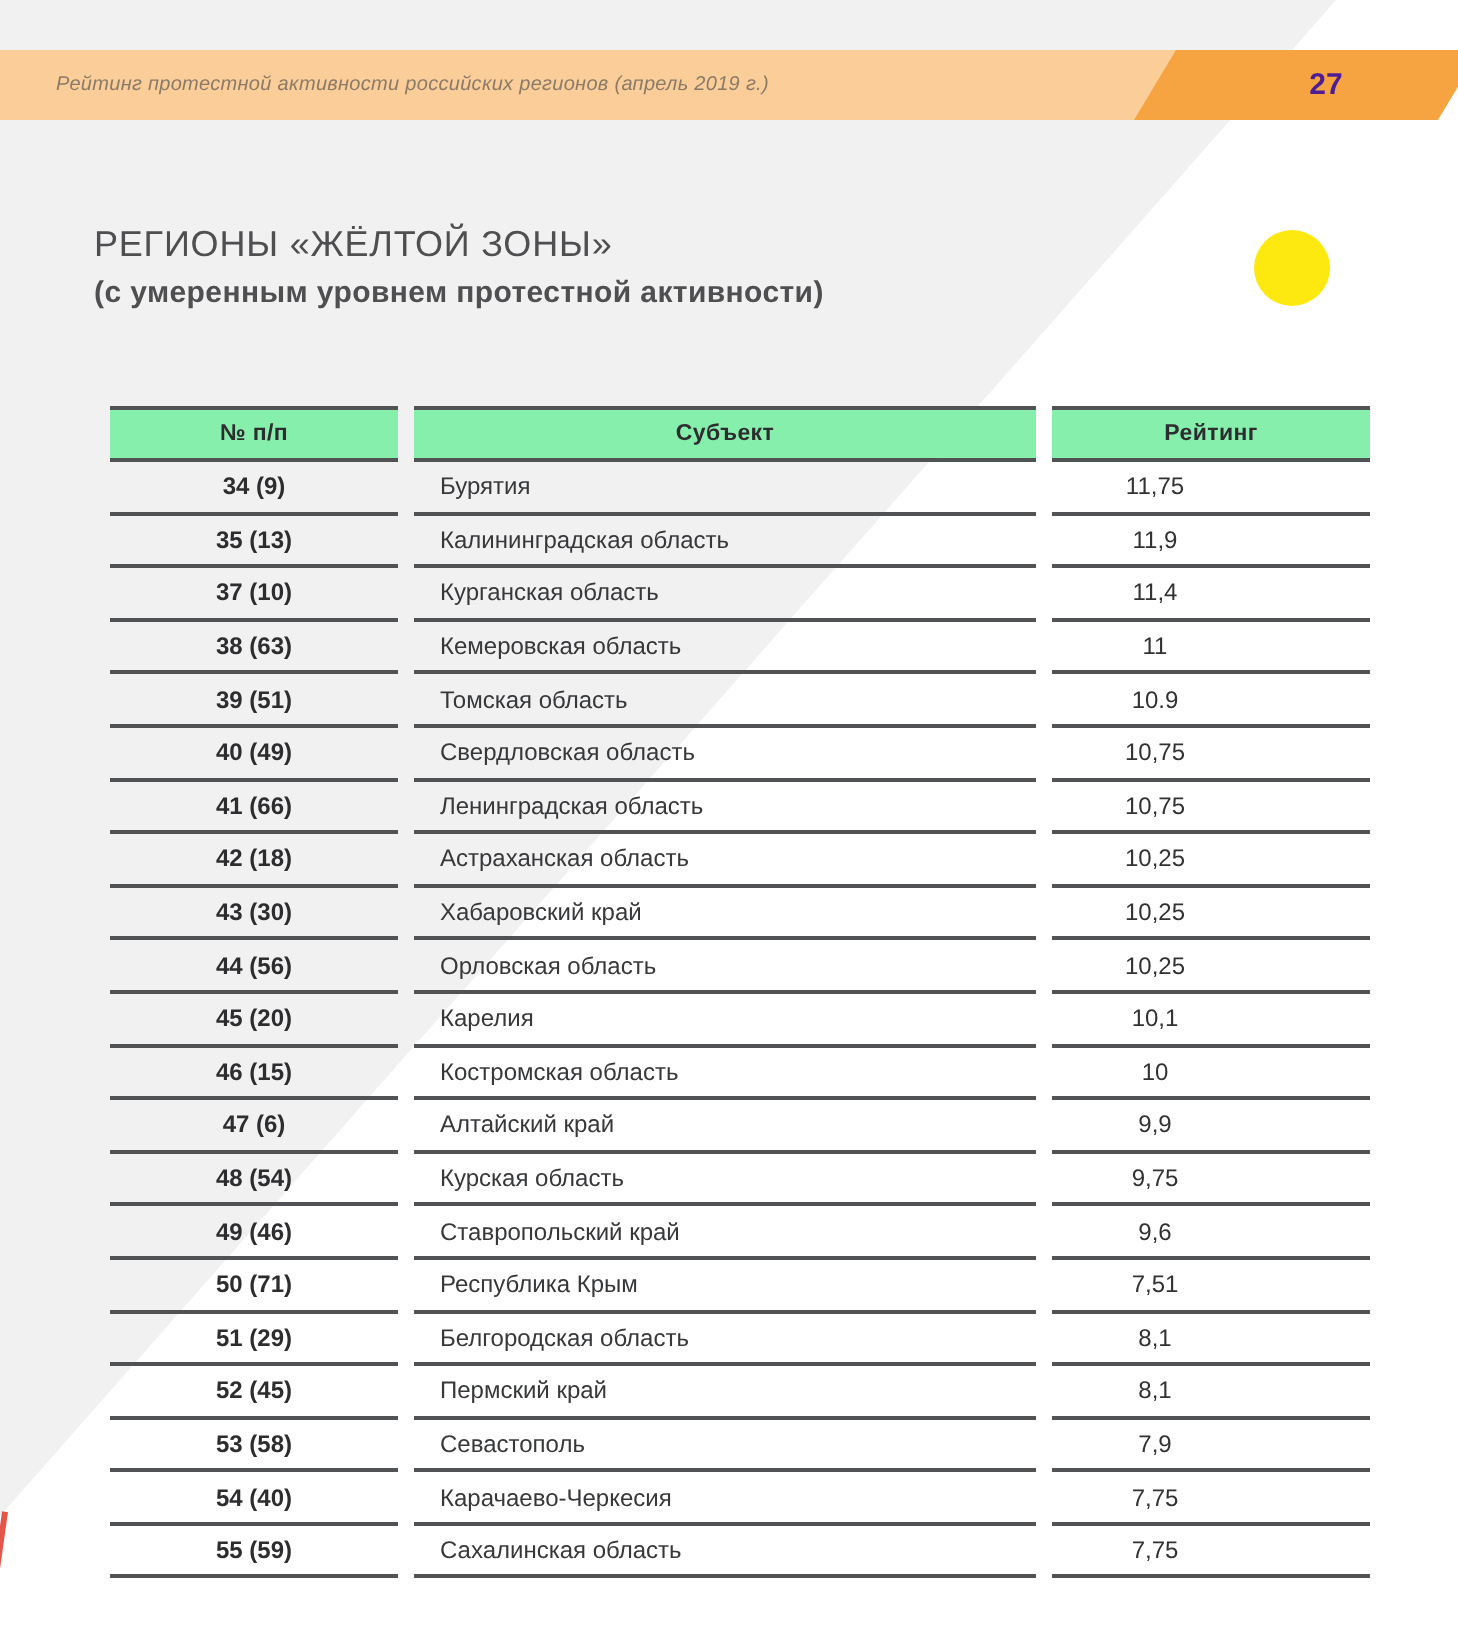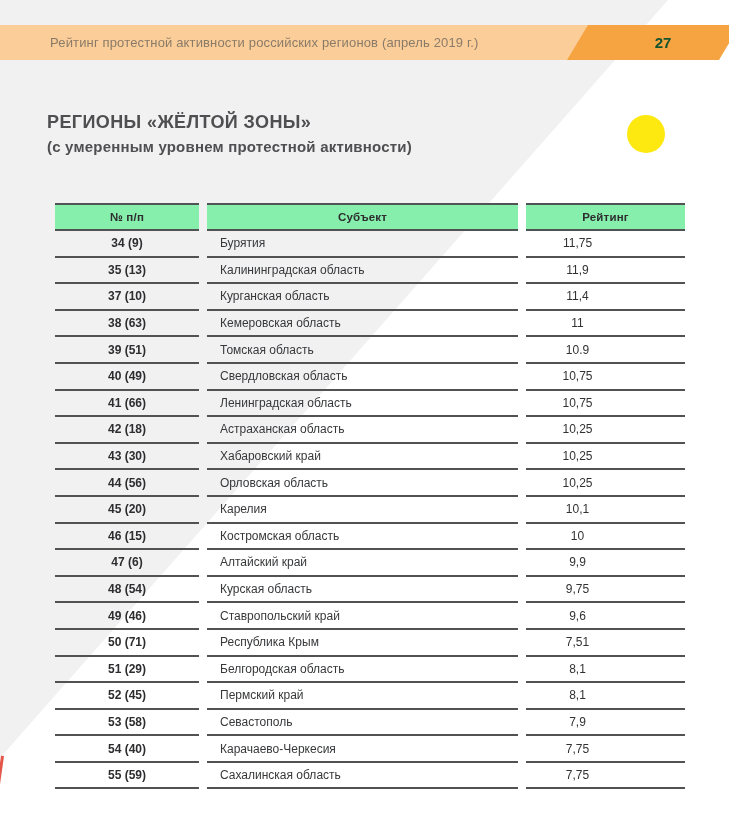--- a/index.html
+++ b/index.html
@@ -18,34 +18,34 @@
   .red-sliver{
     position:absolute;left:1px;top:756px;width:2.5px;height:60px;
     background:#e2574a;transform:rotate(8deg);transform-origin:top right;
   }
   
   .topbar{
     position:absolute;left:0;top:25px;width:729px;height:35px;background:#fbcd98;
     clip-path:polygon(0 0,740px 0,719px 35px,0 35px);
   }
   .topbar-text{
-    position:absolute;left:50px;top:0;height:35px;line-height:35px;
-    font-size:13px;color:#8a7b69;letter-spacing:.15px;white-space:nowrap;
+    position:absolute;left:28px;top:0;height:35px;line-height:35px;
+    font-size:10px;color:#8a7b69;letter-spacing:.15px;white-space:nowrap;font-style:italic;
   }
   .page-badge{
     position:absolute;left:560px;top:0;width:169px;height:35px;background:#f5a441;
     clip-path:polygon(28px 0,180px 0,159px 35px,7px 35px);
   }
   .page-badge .num{
     position:absolute;left:86px;top:0;width:34px;height:35px;line-height:35px;
-    text-align:center;color:#14532d;font-weight:bold;font-size:15px;
+    text-align:center;color:#4c1d95;font-weight:bold;font-size:15px;
   }
   
   .title-block{position:absolute;left:47px;top:112px;color:#4f4f51;}
-  .title-line1{margin:0;font-size:18px;font-weight:bold;letter-spacing:.4px;}
+  .title-line1{margin:0;font-size:18px;font-weight:normal;letter-spacing:.4px;}
   .title-line2{margin:5px 0 17px 0;font-size:15px;font-weight:bold;letter-spacing:.2px;}
   .zone-dot{
     position:absolute;left:627px;top:115px;width:38px;height:38px;
     border-radius:50%;background:#fde910;
   }
   
   table.ratings{
     position:absolute;left:47px;top:203px;width:646px;
     border-collapse:separate;border-spacing:8px 0;table-layout:fixed;
   }

